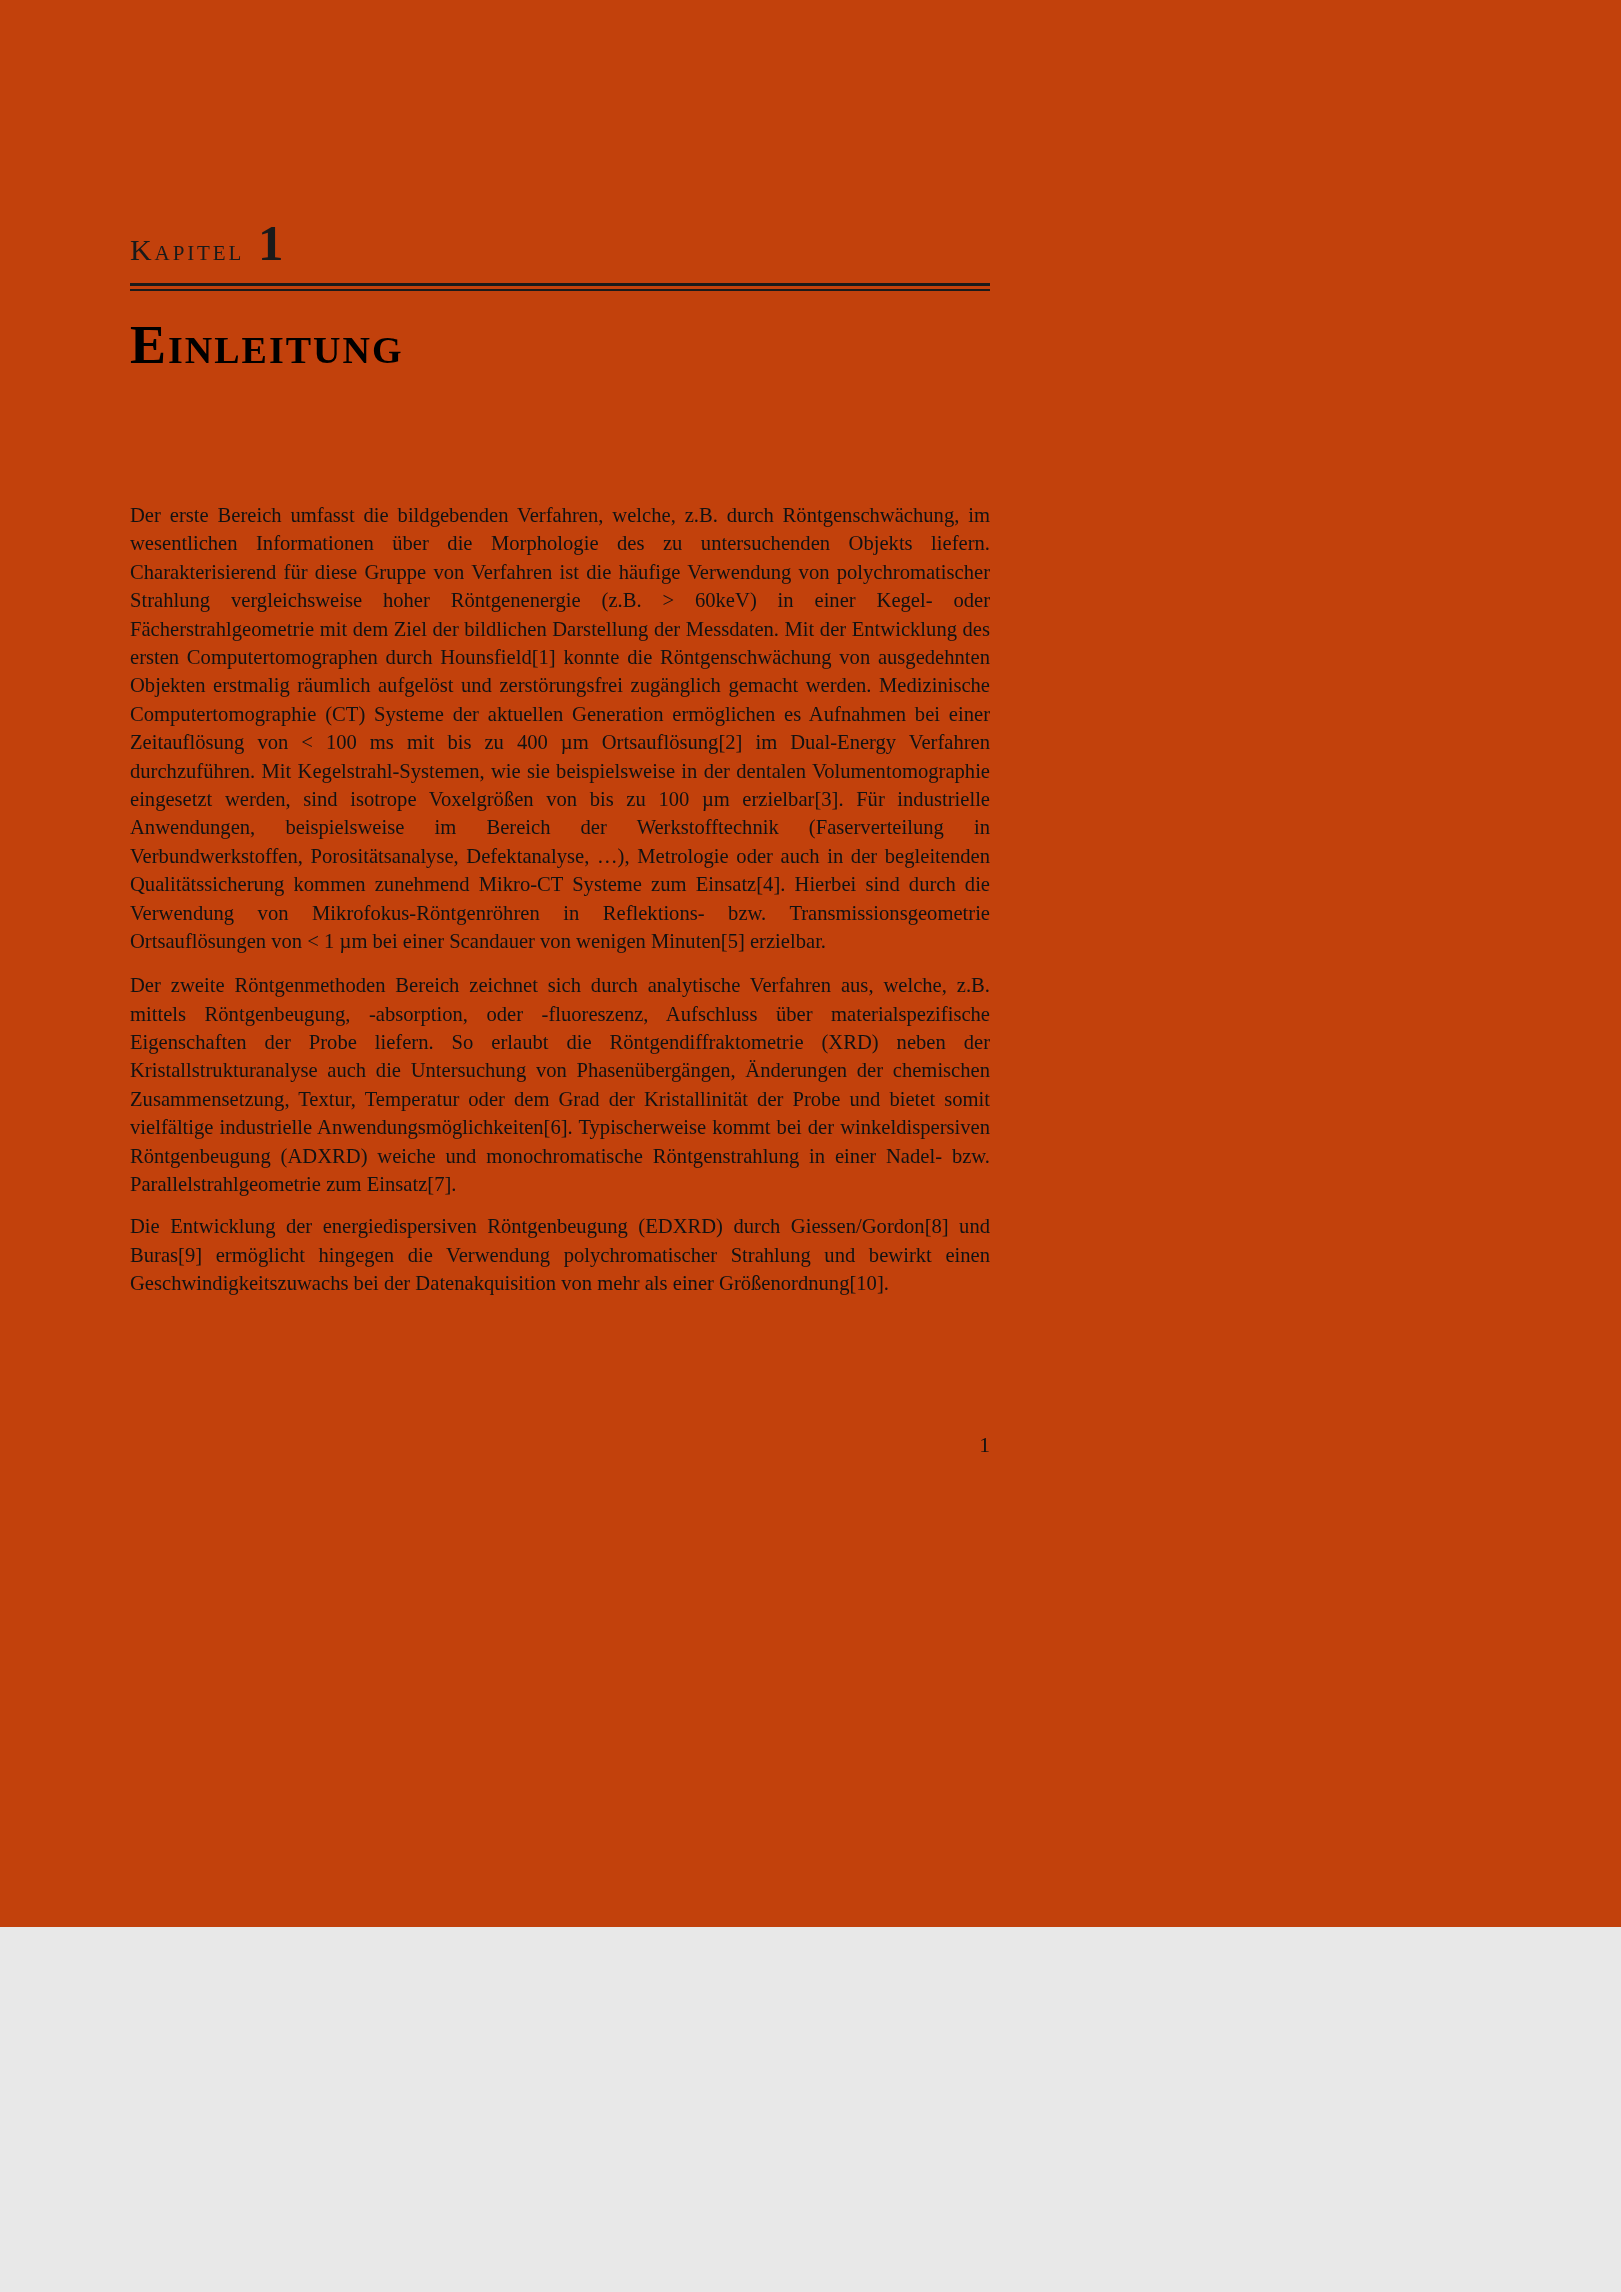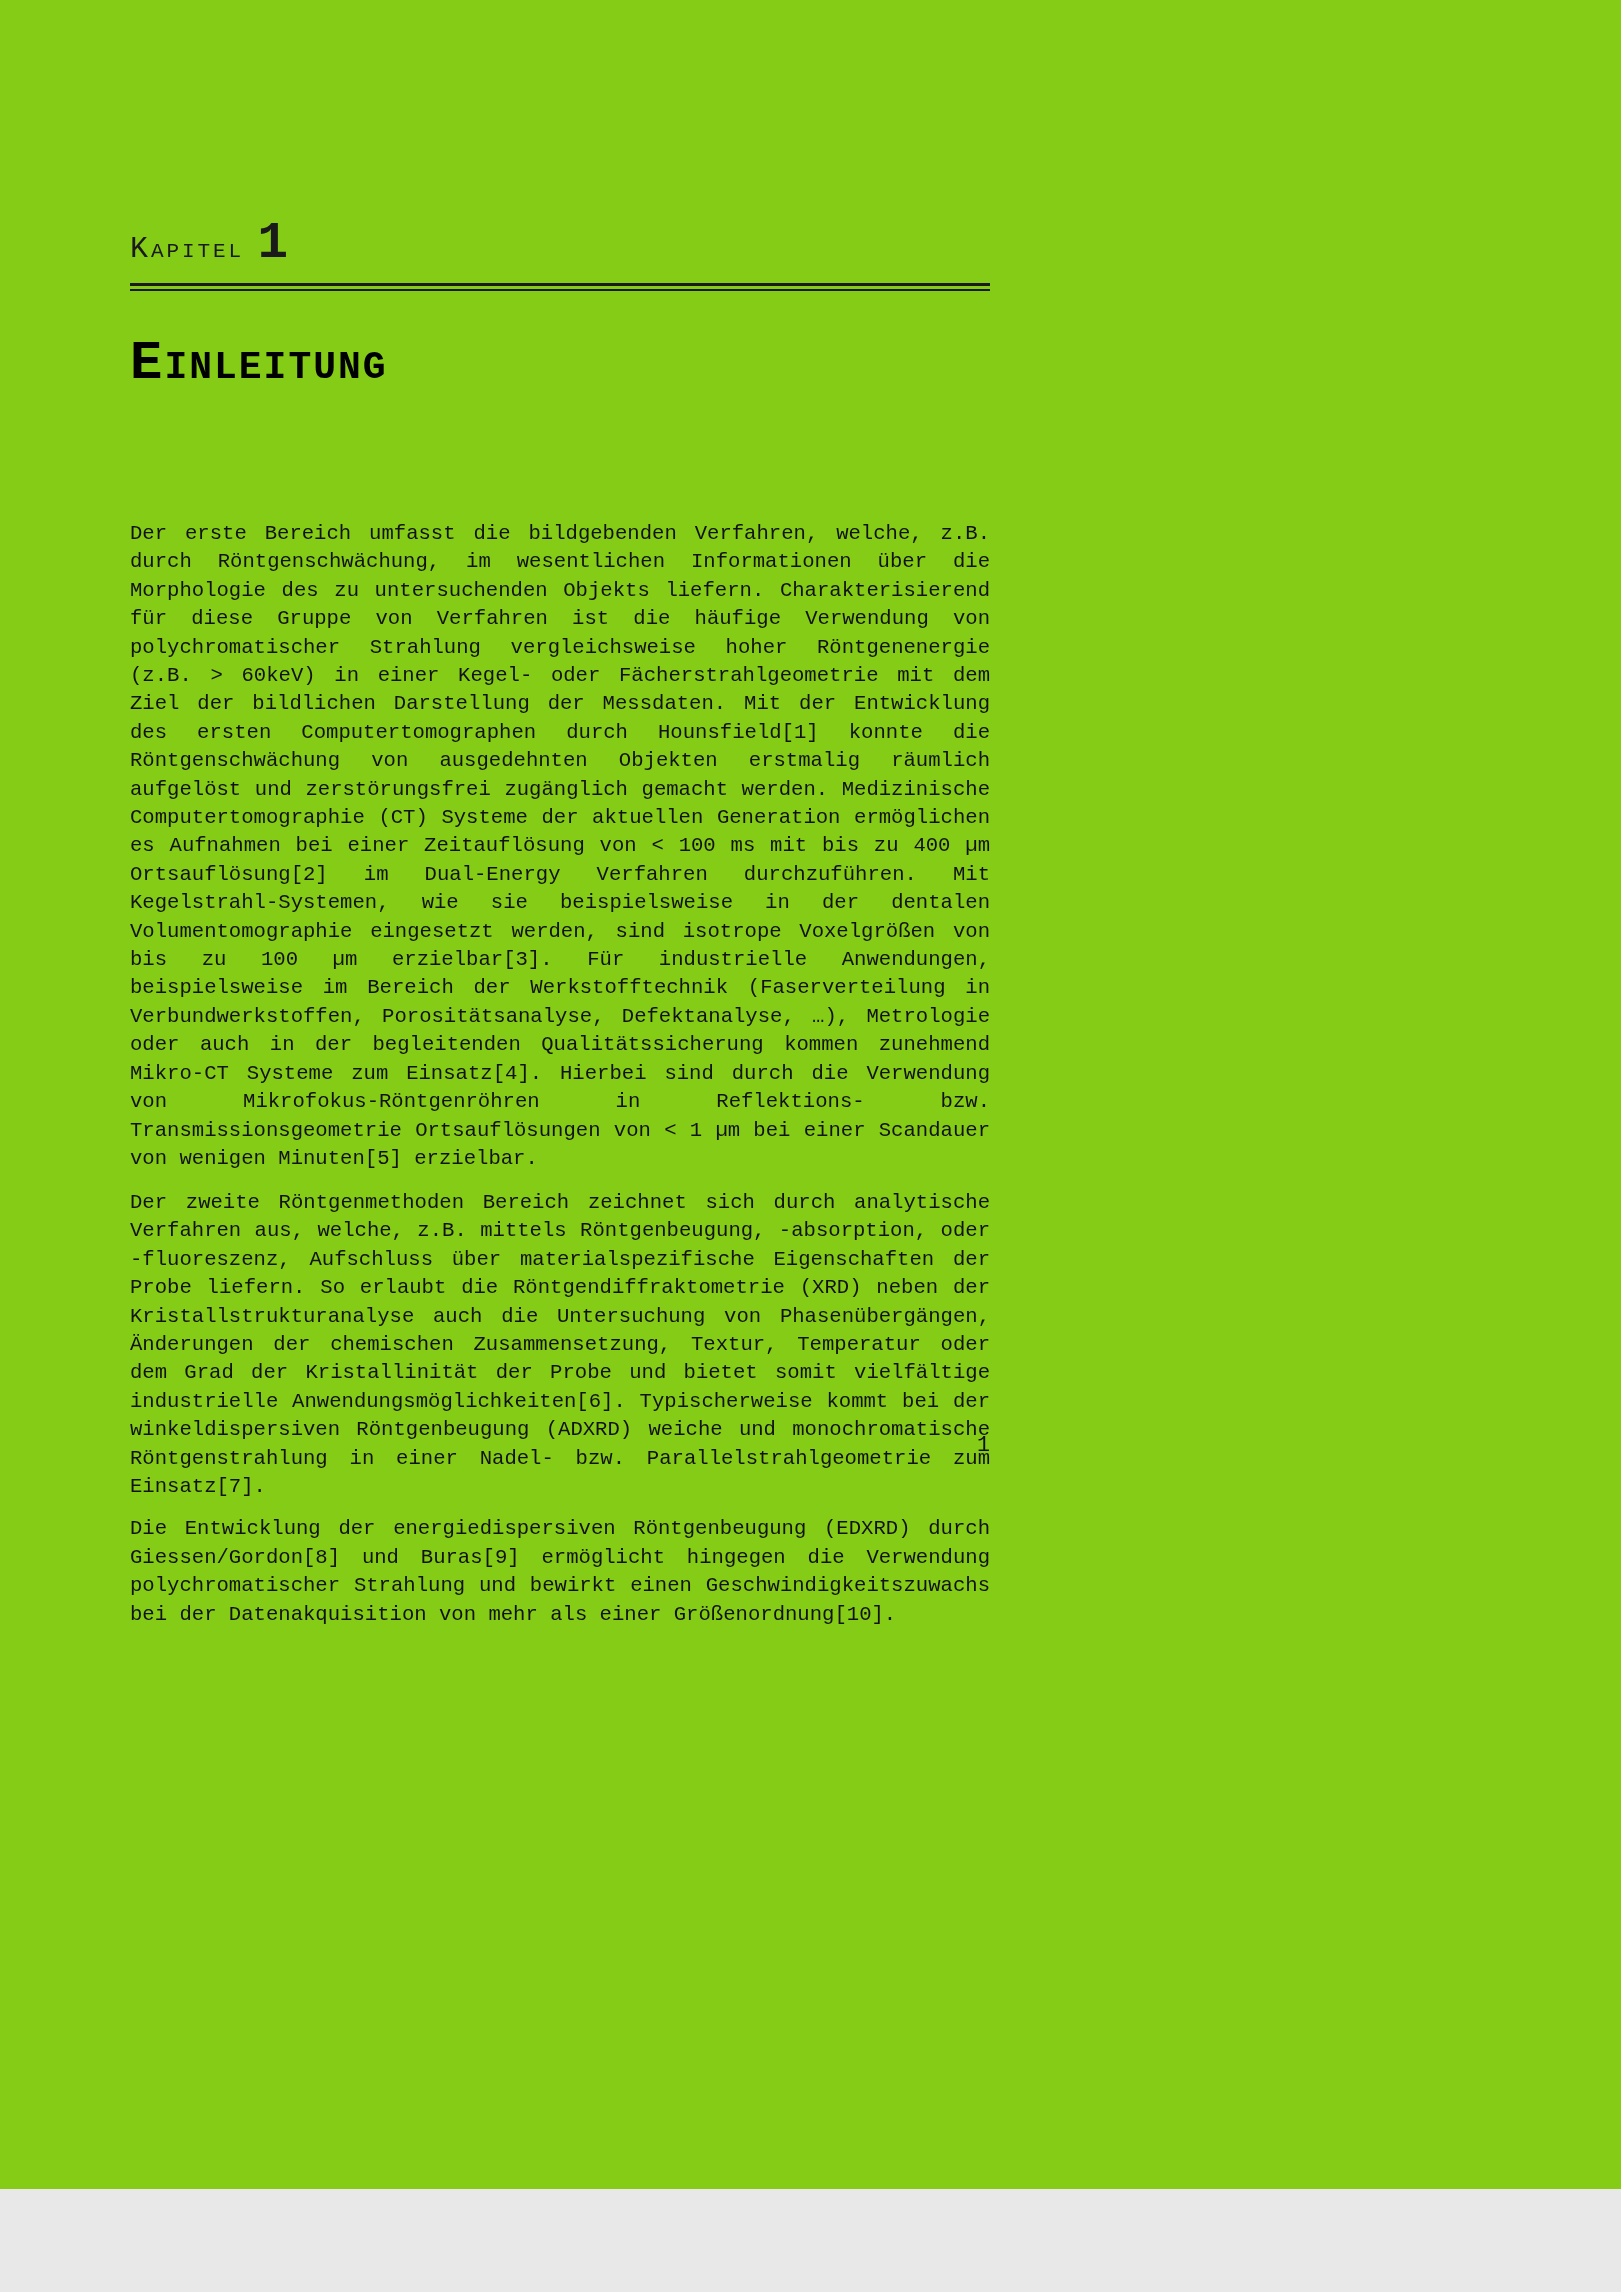--- a/index.html
+++ b/index.html
@@ -9,25 +9,24 @@
   }
 
   body {
     font-family: "Liberation Serif", serif;
     color: #111111;
   }
 
   .page {
     position: relative;
     width: 1621px;
-    height: 2189px;
-    background: #84cc16;
+    height: 1927px;
+    background: #c2410c;
     margin: 0 auto;
     overflow: hidden;
-    font-family: Liberation Mono, monospace;
   }
 
   .content {
     position: absolute;
     left: 130px;
     top: 0;
     width: 860px;
   }
 
   
@@ -60,21 +59,21 @@
     height: 2.9px;
     background: #1a1a1a;
   }
   .double-rule .rule-thin {
     height: 1.5px;
     background: #1a1a1a;
     margin-top: 3.9px;
   }
 
   .chapter-title {
-    margin-top: 46px;
+    margin-top: 27px;
     font-variant: small-caps;
     font-weight: bold;
     font-size: 54px;
     letter-spacing: 2px;
     line-height: 1;
     color: #000000;
   }
 
   
   .body-text {

